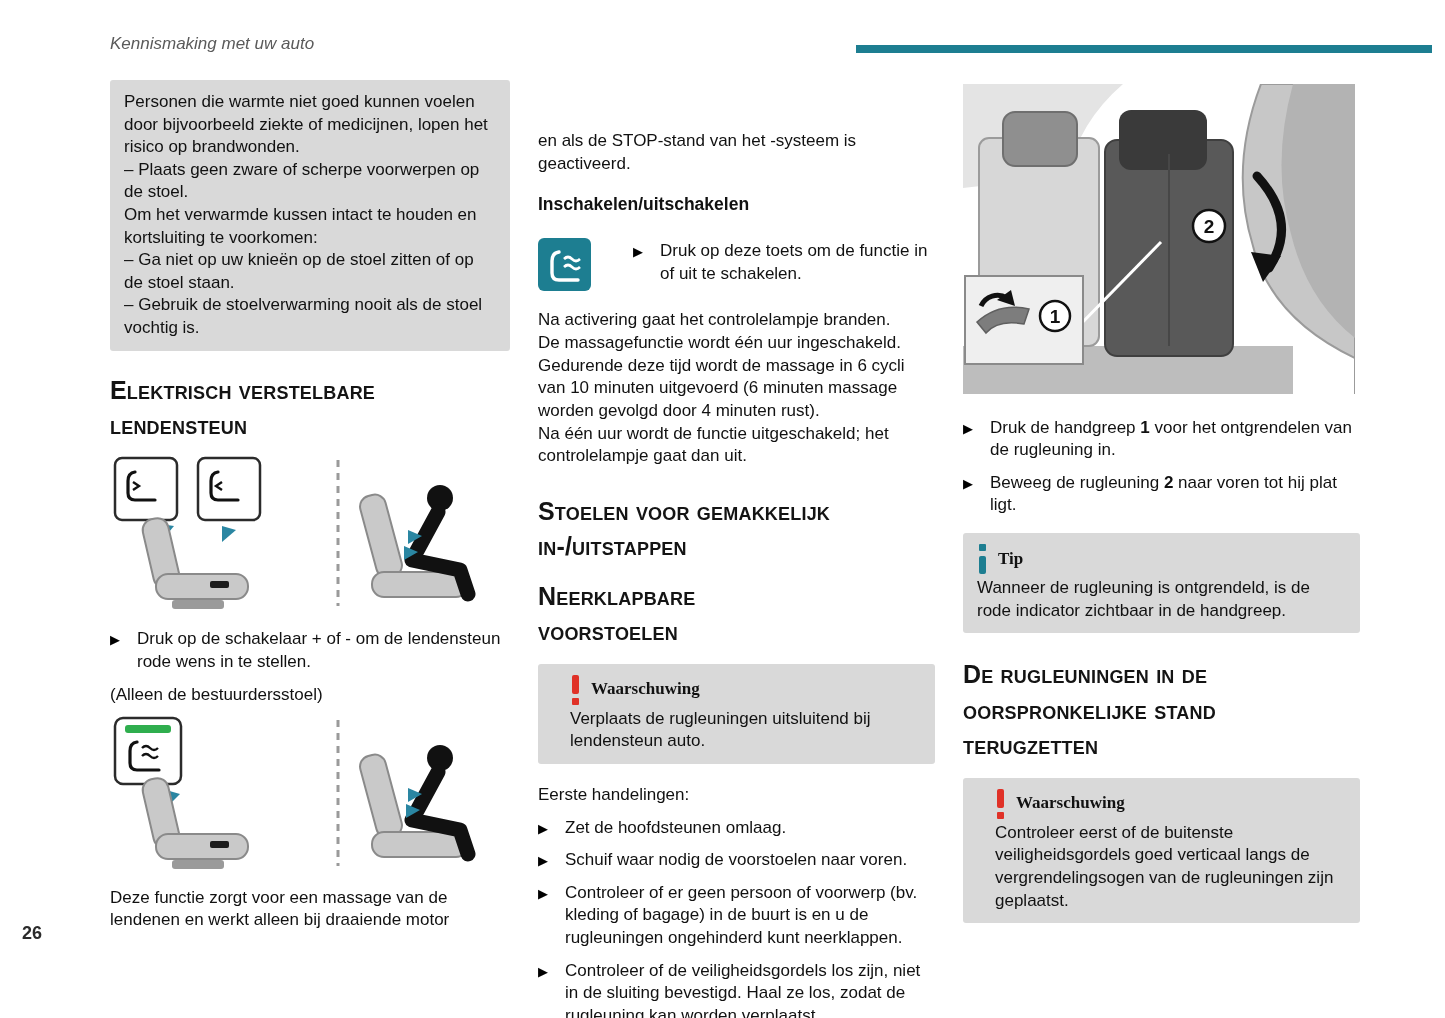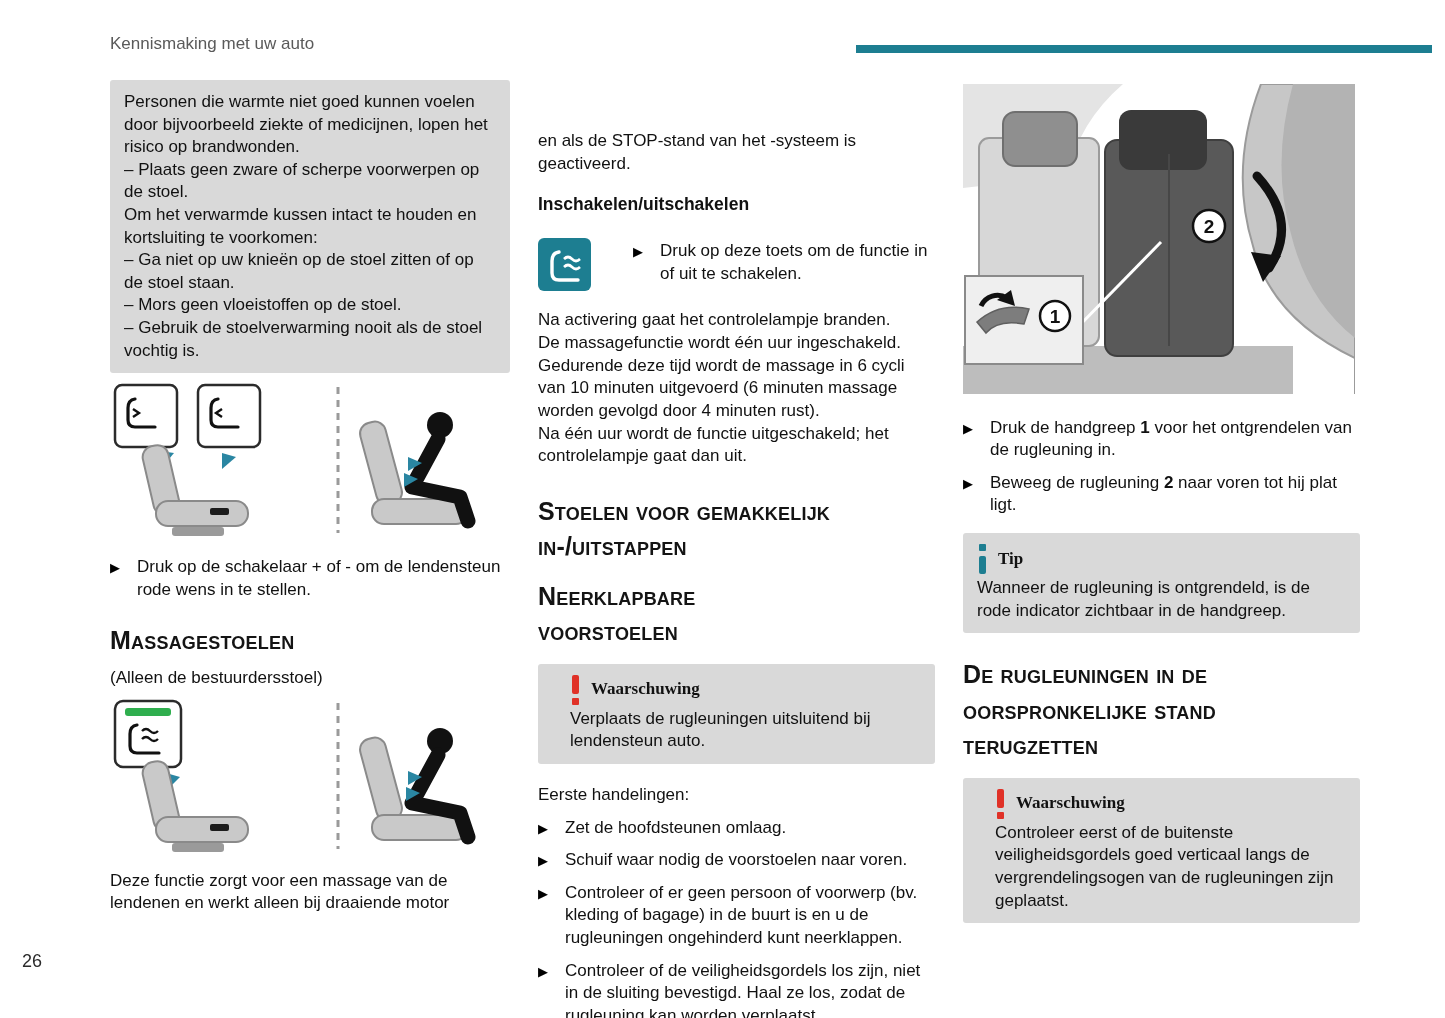--- a/index.html
+++ b/index.html
@@ -1,21 +1,21 @@
 <!DOCTYPE html>
 <html><head>
 <meta charset="utf-8">
 <style>
   html,body { margin:0; padding:0; background:#fff; }
   body { font-family:"Liberation Sans", sans-serif; color:#111; }
   .sheet { position:relative; width:1445px; height:1018px; background:#fff; overflow:hidden; font-size:17px; line-height:1.33; }
 
-  .breadcrumb { position:absolute; left:110px; top:33px; font-size:17px; color:#5a5a5a; }
+  .breadcrumb { position:absolute; left:110px; top:33px; font-size:17px; color:#5a5a5a;font-style:italic; }
   .accent-bar { position:absolute; left:856px; top:45px; width:576px; height:8px; background:#1d7e91; }
-  .page-number { position:absolute; left:22px; top:950px; font-size:18px; font-weight:normal; color:#2b2b2b; }
+  .page-number { position:absolute; left:22px; top:922px; font-size:18px; font-weight:bold; color:#2b2b2b; }
 
   .col { position:absolute; top:80px; }
   .col1 { left:110px; width:400px; }
   .col2 { left:538px; width:397px;margin-top:48px; }
   .col3 { left:963px; width:397px; top:84px; }
 
   .graybox { background:#d9d9d9; border-radius:3px; padding:11px 14px; }
   .notice p { margin:0; }
 
   .h2 { font-variant:small-caps; font-weight:700; font-size:25px; line-height:1.42; margin:22px 0 8px; color:#141414; letter-spacing:0.2px; }
@@ -62,24 +62,24 @@
   <div class="breadcrumb">Kennismaking met uw auto</div>
   <div class="accent-bar"></div>
 
   <section class="col col1">
 
     <div class="graybox notice">
       <p>Personen die warmte niet goed kunnen voelen door bijvoorbeeld ziekte of medicijnen, lopen het risico op brandwonden.</p>
       <p>– Plaats geen zware of scherpe voorwerpen op de stoel.</p>
       <p>Om het verwarmde kussen intact te houden en kortsluiting te voorkomen:</p>
       <p>– Ga niet op uw knieën op de stoel zitten of op de stoel staan.</p>
-      <p>– Mors geen vloeistoffen op de stoel.</p>
       <p>– Gebruik de stoelverwarming nooit als de stoel vochtig is.</p>
     </div>
 
+    <h2 class="h2">Elektrisch verstelbare lendensteun</h2>
 
     <div class="illu">
       <svg width="395" height="160" viewBox="0 0 395 160">
 
         <rect x="5" y="6" width="62" height="62" rx="7" fill="#fff" stroke="#2b2b2b" stroke-width="2.5"></rect>
         <path d="M25,20 q-7,1 -7,9 v12 q0,7 7,7 h20" fill="none" stroke="#111" stroke-width="3.2" stroke-linecap="round"></path>
         <path d="M23,30 l6,4 -6,4" fill="none" stroke="#111" stroke-width="2.4"></path>
         <rect x="88" y="6" width="62" height="62" rx="7" fill="#fff" stroke="#2b2b2b" stroke-width="2.5"></rect>
         <path d="M108,20 q-7,1 -7,9 v12 q0,7 7,7 h20" fill="none" stroke="#111" stroke-width="3.2" stroke-linecap="round"></path>
         <path d="M112,30 l-6,4 6,4" fill="none" stroke="#111" stroke-width="2.4"></path>
@@ -101,21 +101,20 @@
         <polygon points="312,84 298,78 298,92" fill="#2a86a2"></polygon>
         <polygon points="308,100 294,94 294,108" fill="#2a86a2"></polygon>
       </svg>
     </div>
 
     <div class="bullet">
       <span class="arr">▶</span>
       <span class="btext">Druk op de schakelaar + of - om de lendensteun rode wens in te stellen.</span>
     </div>
 
-    <h2 class="h2">Massagestoelen</h2>
     <p class="note">(Alleen de bestuurdersstoel)</p>
 
     <div class="illu">
       <svg width="395" height="160" viewBox="0 0 395 160">
 
         <rect x="5" y="6" width="66" height="66" rx="8" fill="#fff" stroke="#2b2b2b" stroke-width="2.5"></rect>
         <rect x="15" y="13" width="46" height="8" rx="3" fill="#2fae4e"></rect>
         <path d="M27,30 q-7,1 -7,9 v12 q0,7 7,7 h22" fill="none" stroke="#111" stroke-width="3.2" stroke-linecap="round"></path>
         <path d="M32,36 q4,-4 8,0 q4,4 8,0" fill="none" stroke="#111" stroke-width="2.4"></path>
         <path d="M32,44 q4,-4 8,0 q4,4 8,0" fill="none" stroke="#111" stroke-width="2.4"></path>

